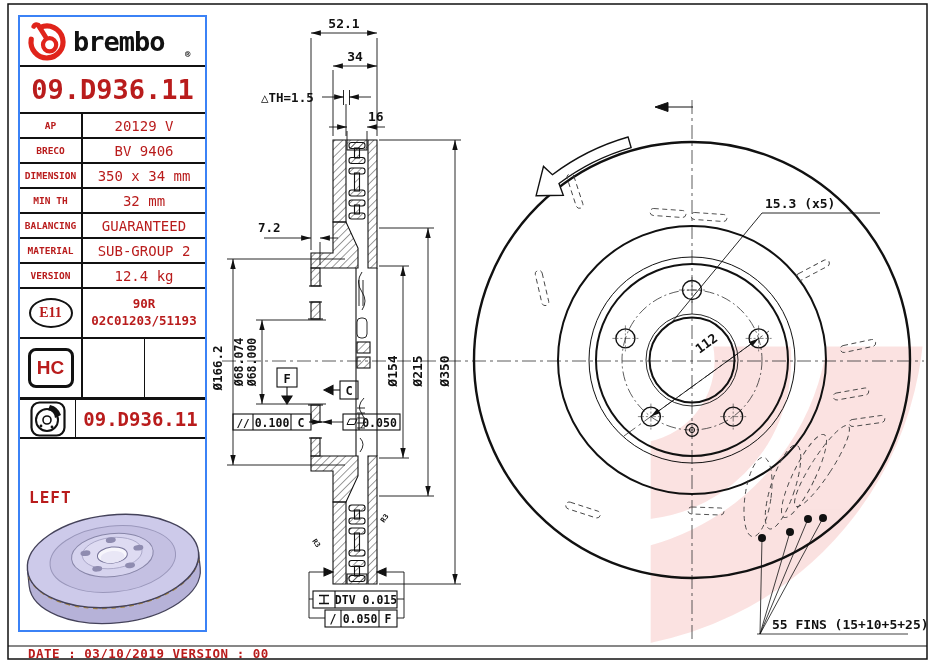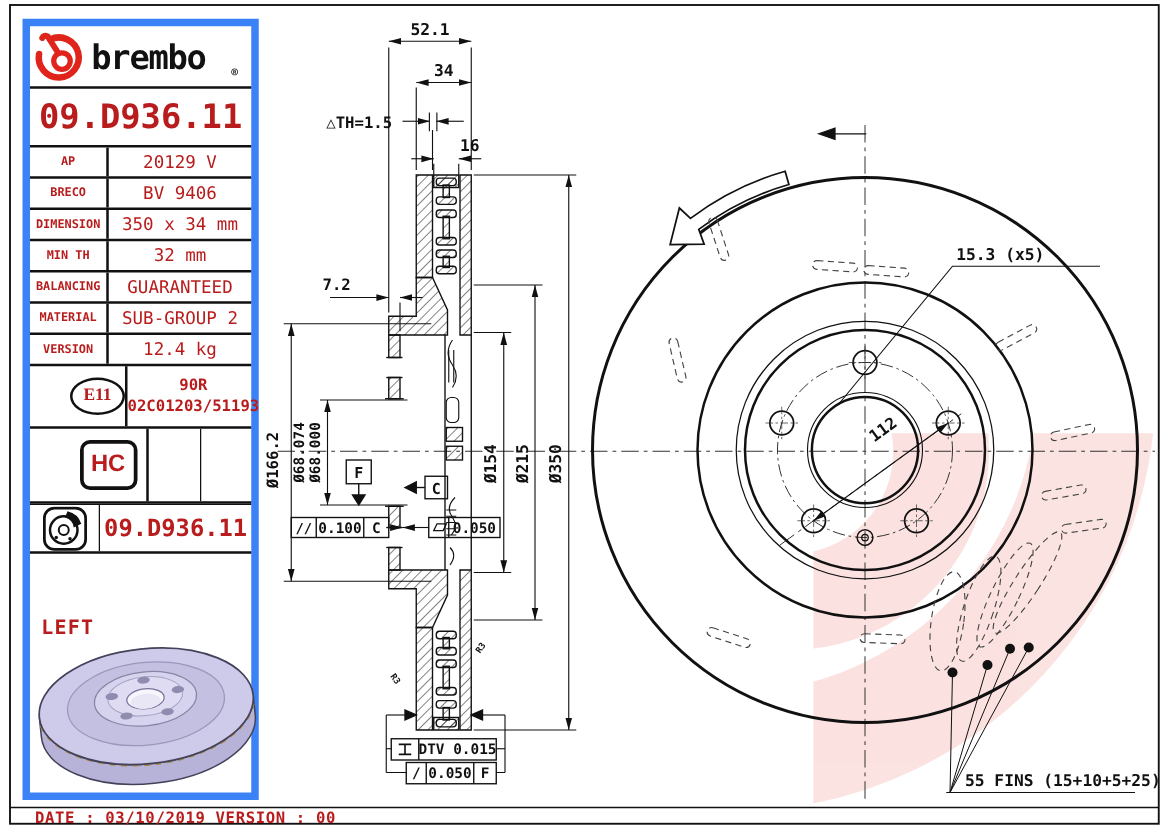--- a/index.html
+++ b/index.html
@@ -1,30 +1,30 @@
 <!DOCTYPE html>
 <html><head>
 <meta charset="utf-8">
 <style>
   html,body{margin:0;padding:0;background:#fff;}
   #page{position:relative;width:935px;height:661px;background:#fff;overflow:hidden;
         font-family:"DejaVu Sans Mono",monospace;color:#b91c1c;}
   #dwg{position:absolute;left:0;top:0;z-index:1;}
   
   #panel{position:absolute;left:18px;top:15px;width:189px;z-index:3;background:#fff;
-         border:6px solid #3b82f6;box-sizing:border-box;}
+         border:2px solid #3b82f6;box-sizing:border-box;}
   .prow{border-bottom:2px solid #111;display:flex;align-items:center;box-sizing:border-box;}
   .prow:last-child{border-bottom:none;margin-top:44px;}
   .logo-cell{height:50px;justify-content:center;}
   .pn-cell{height:47px;justify-content:center;font-size:27px;font-weight:bold;letter-spacing:0px;}
   .spec{height:25px;}
   .spec .lab{width:61px;border-right:2px solid #111;align-self:stretch;display:flex;
              align-items:center;justify-content:center;font-size:9.5px;font-weight:bold;}
   .spec .val{flex:1;text-align:center;font-size:14px;font-weight:normal;white-space:nowrap;}
-  .icon-row{height:50px;padding-left:32px;}
+  .icon-row{height:50px;}
   .icon-row .lab{width:61px;border-right:2px solid #111;align-self:stretch;display:flex;
                  align-items:center;justify-content:center;}
   .icon-row .val{flex:1;text-align:center;font-size:12.5px;font-weight:bold;line-height:1.35;}
   .hc-row{height:60px;text-align:center;}
   .hc-row .val{align-self:stretch;display:flex;}
   .hc-split{width:50%;border-right:1.5px solid #111;}
   .pn2-row{height:40px;border-top:1px solid #111;}
   .pn2-row .lab{width:55px;border-right:1.5px solid #111;align-self:stretch;display:flex;
                 align-items:center;justify-content:center;}
   .pn2-row .val{flex:1;text-align:center;font-size:19px;font-weight:bold;}

